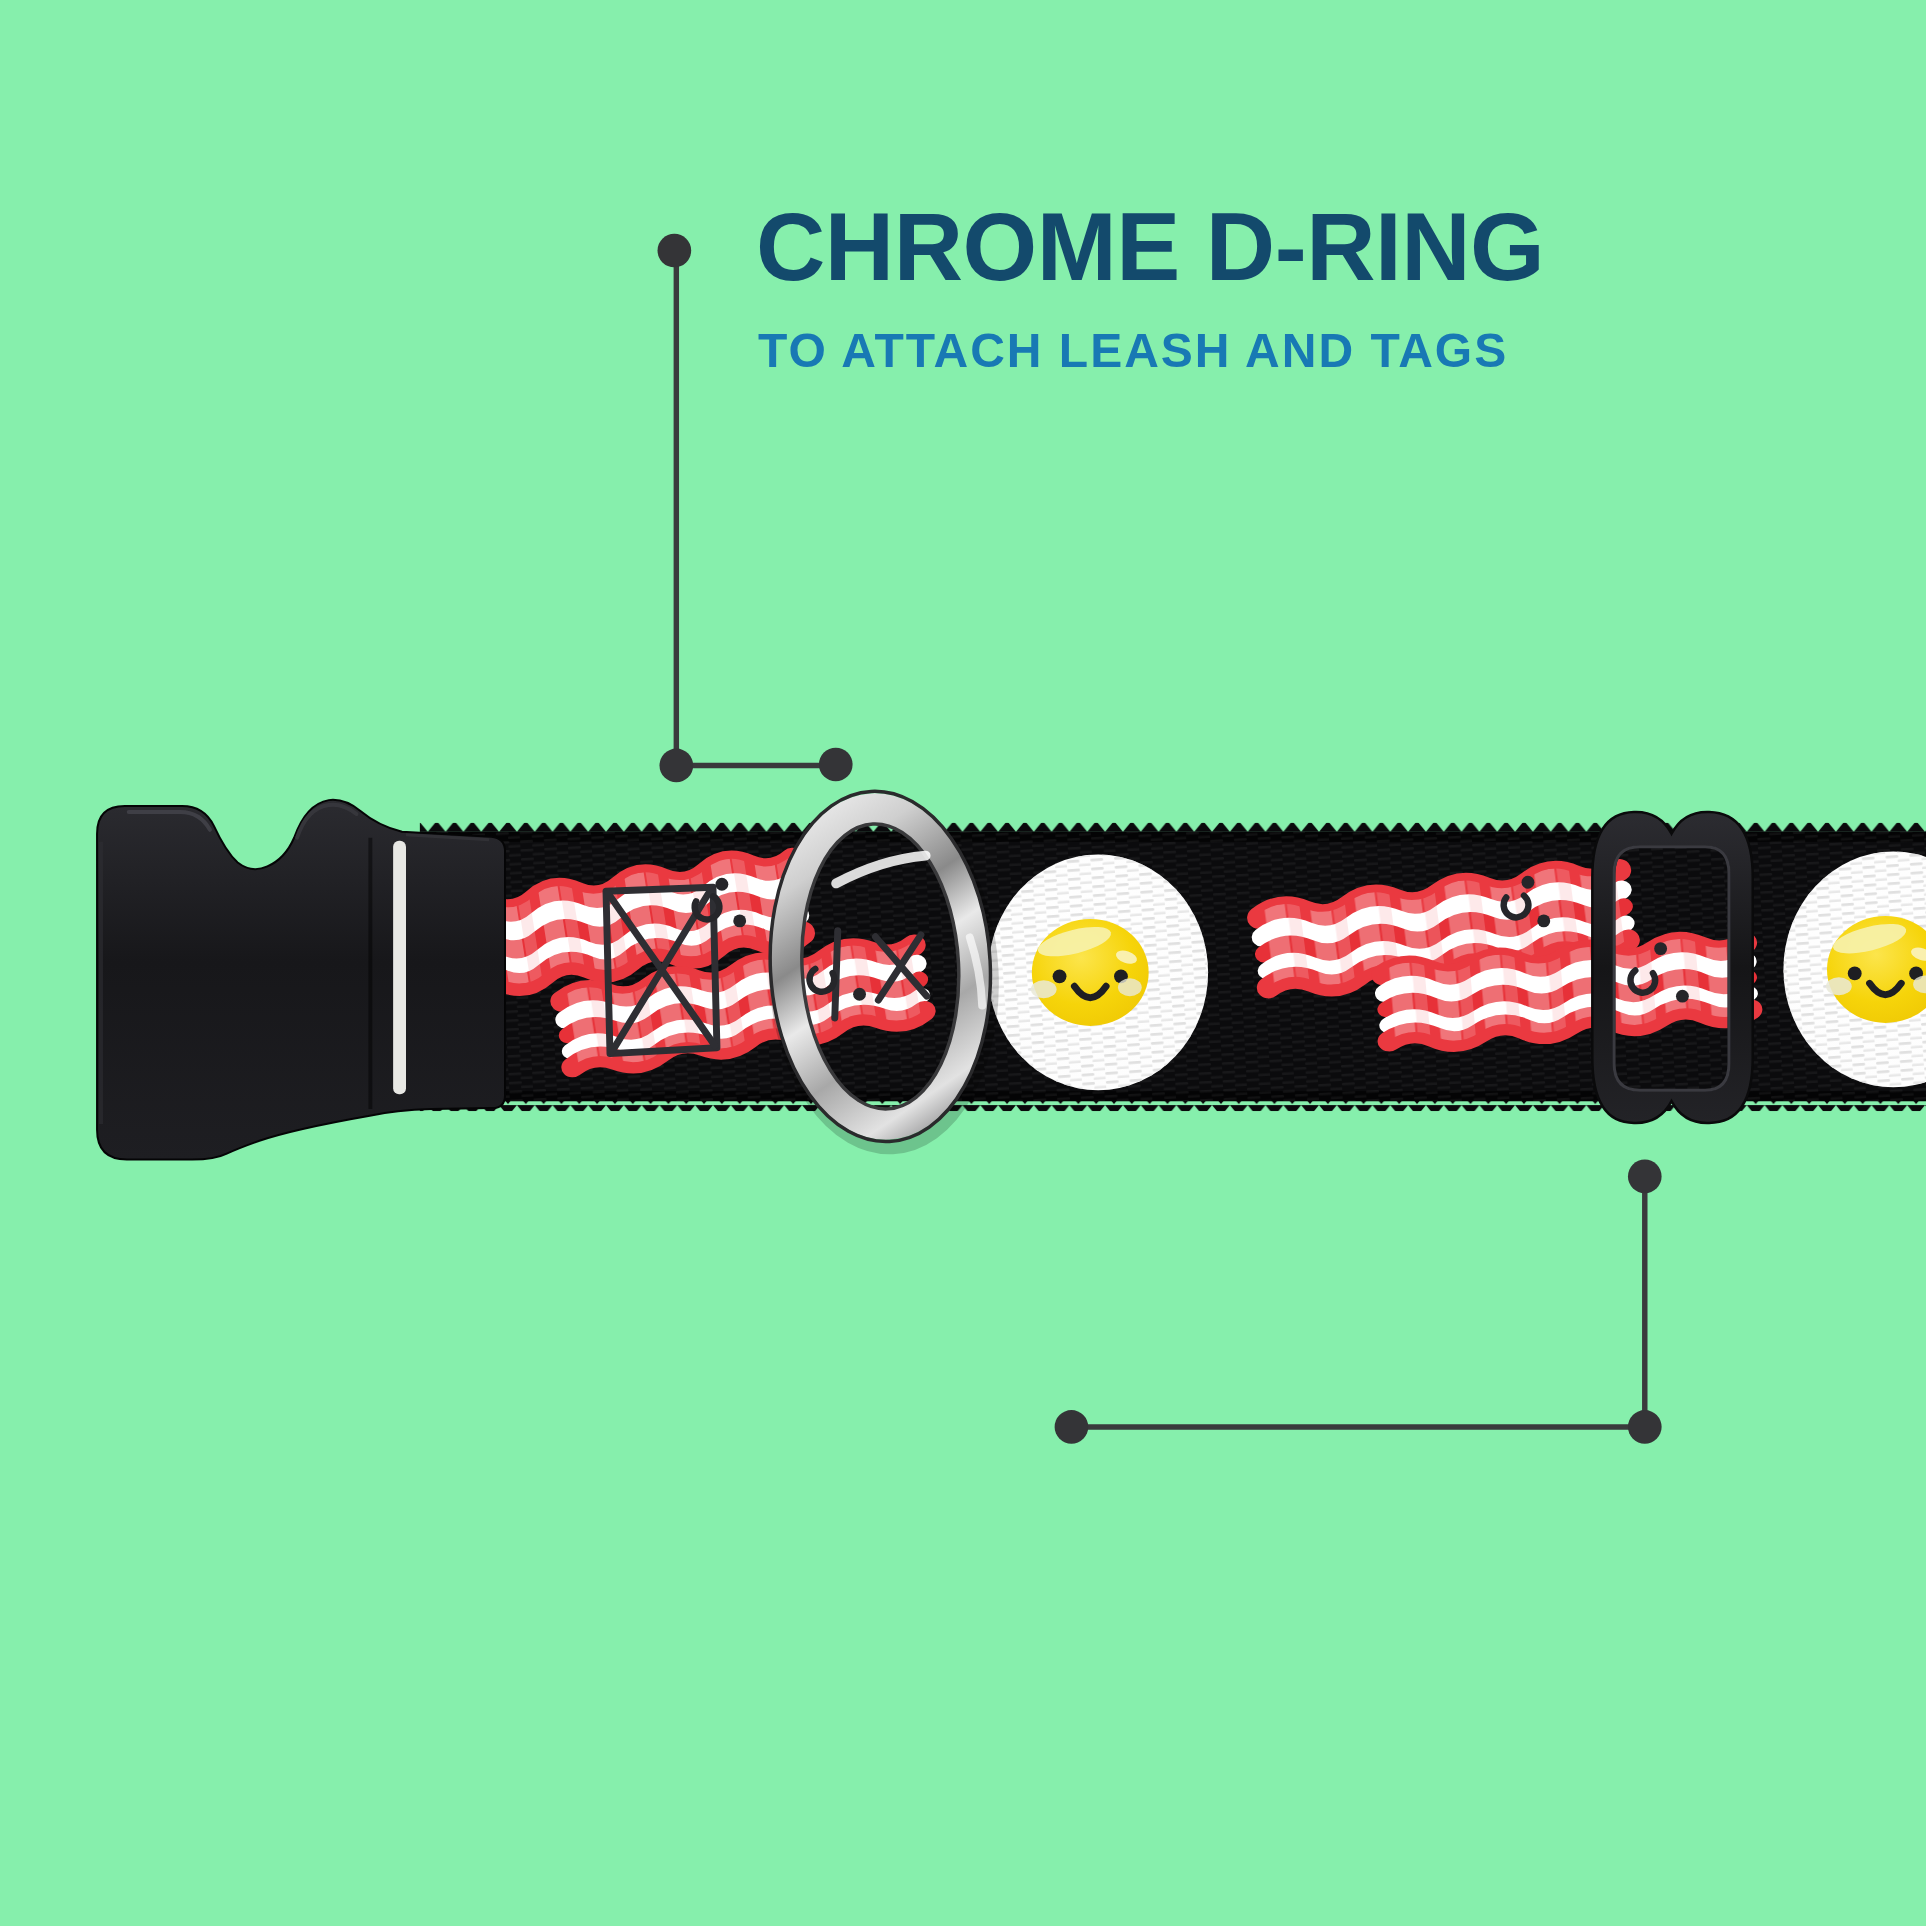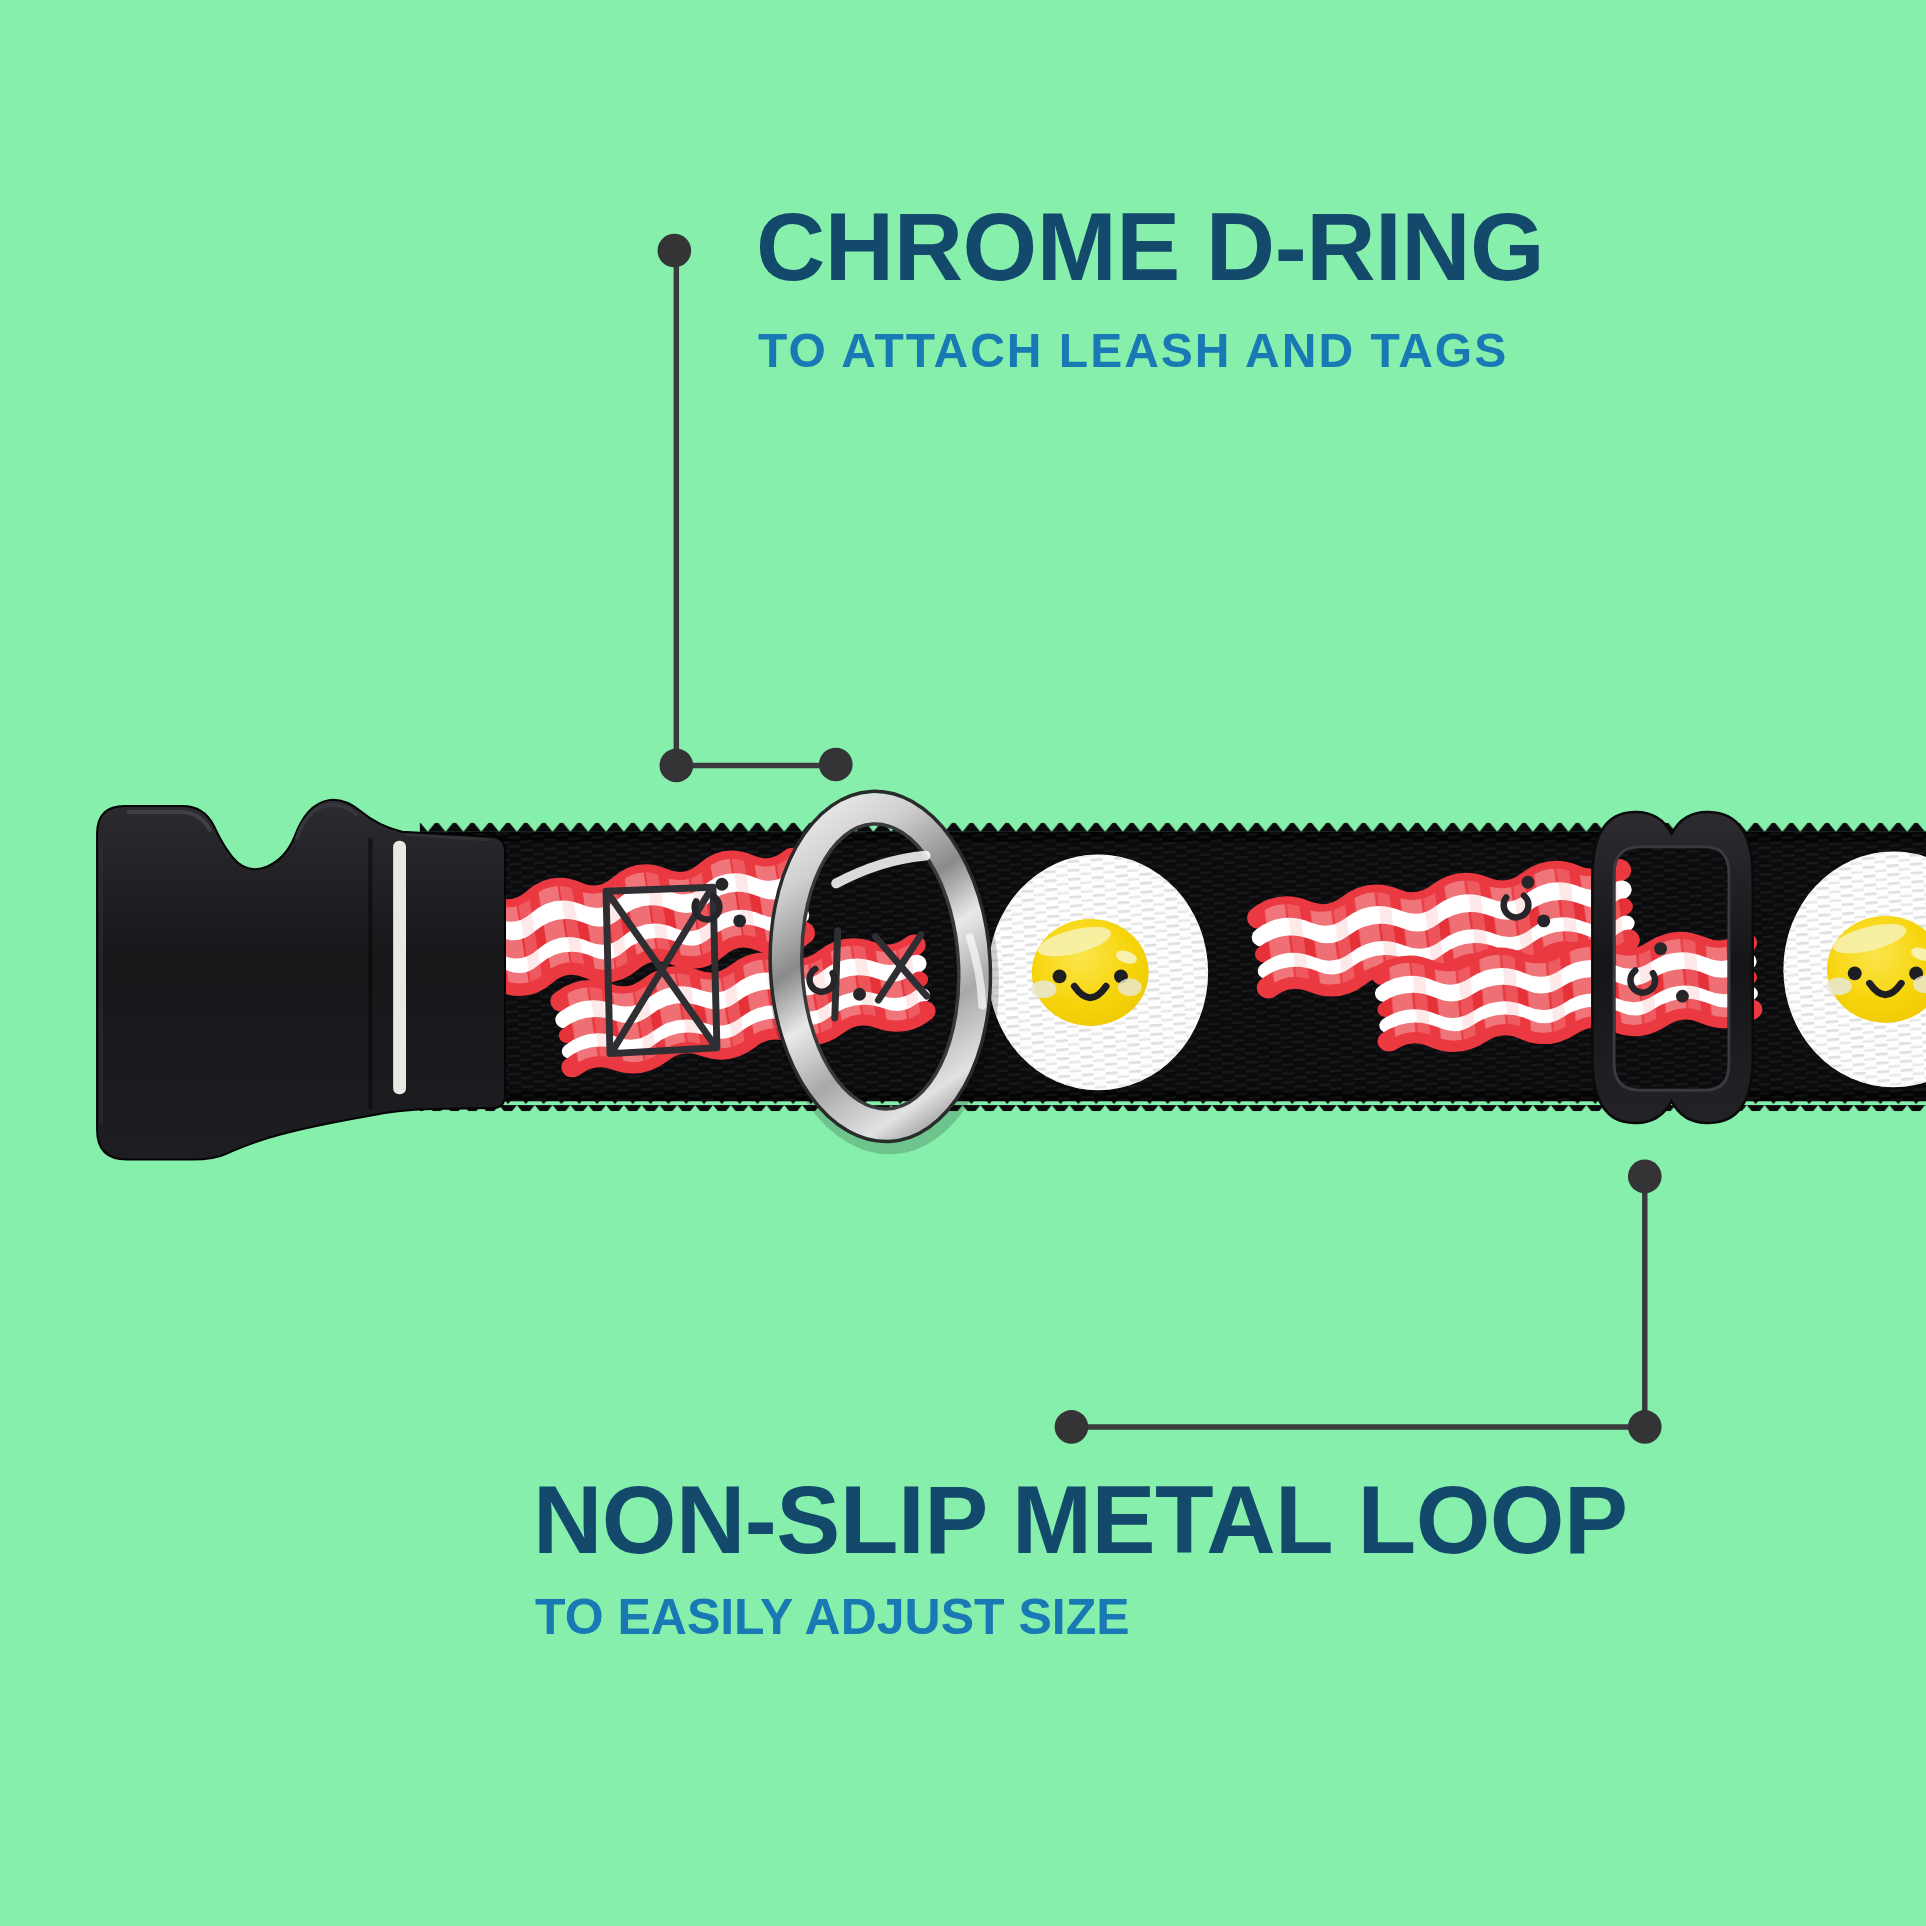--- a/index.html
+++ b/index.html
@@ -223,17 +223,15 @@
         <path d="M374,846 L374,1120" fill="none" stroke="#000000" stroke-width="4" opacity="0.45"></path>
         <rect x="397" y="849" width="13" height="256" rx="6" fill="#E8E8E4"></rect>
       </g>
 
     </g>
   </svg>
 
   <div class="callout-title" id="callout-top-title">CHROME D-RING</div>
   <div class="callout-sub" id="callout-top-sub">TO ATTACH LEASH AND TAGS</div>
 
-  <div class="callout-title" id="callout-bottom-title">NON-SLIP METAL LOOP</div>
-  <div class="callout-sub" id="callout-bottom-sub">TO EASILY ADJUST SIZE</div>
 
 </div>
 
 
 </body></html>

